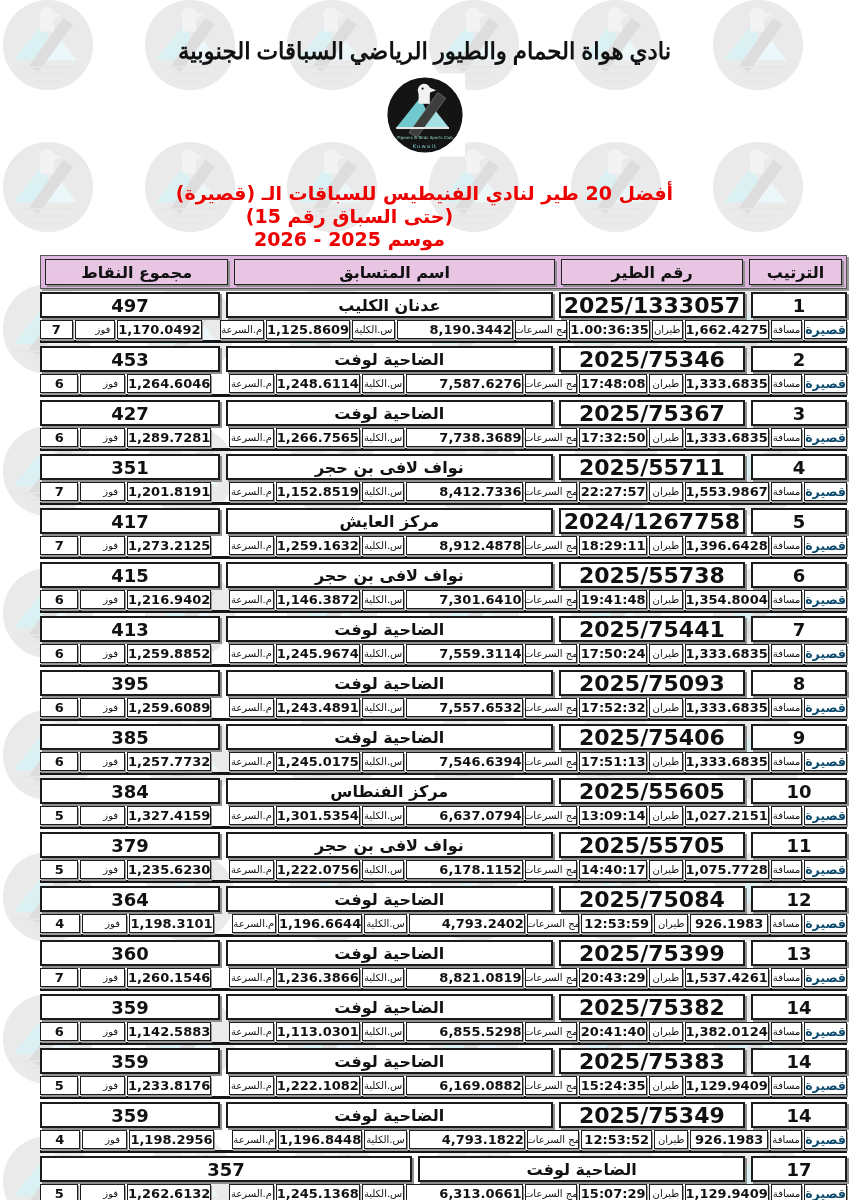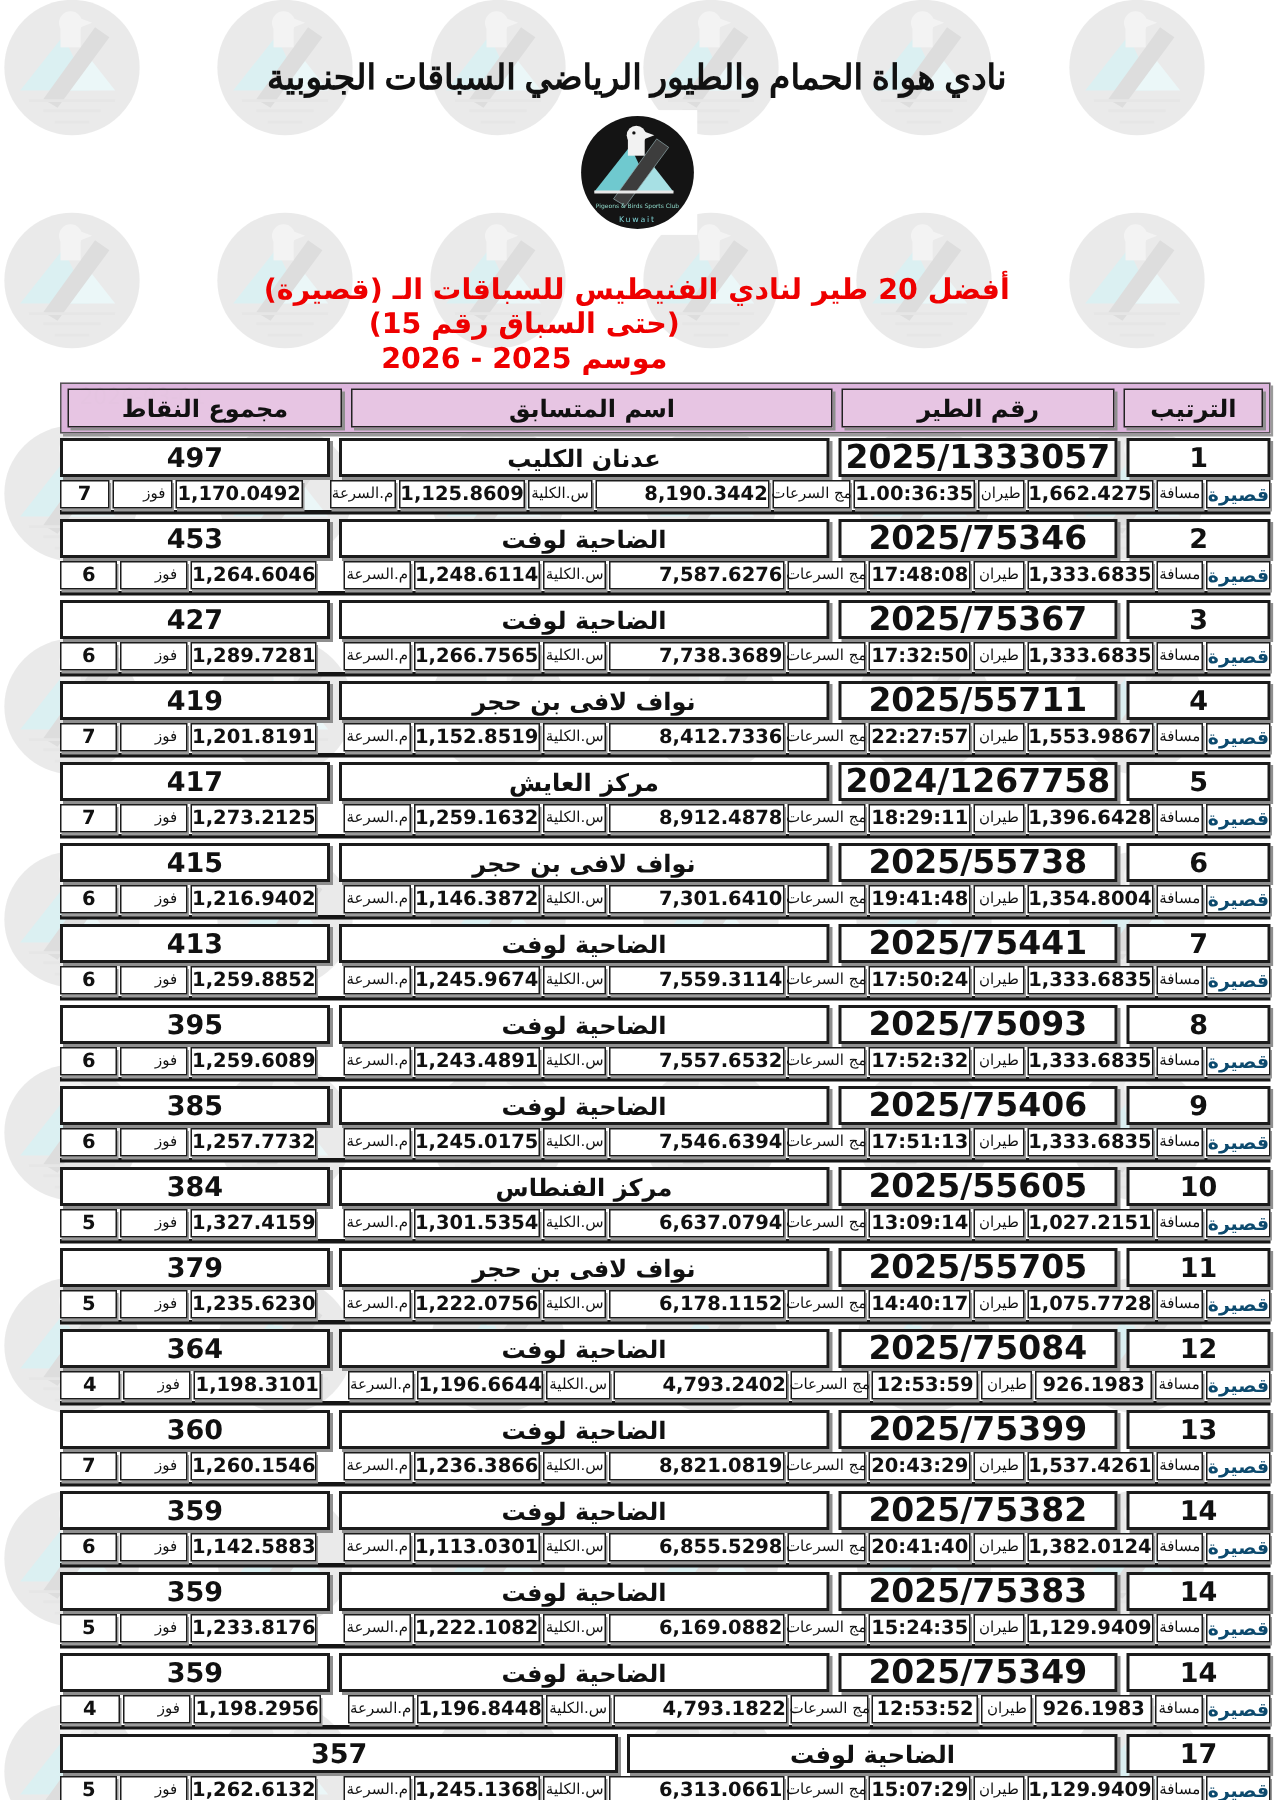--- a/index.html
+++ b/index.html
@@ -821,21 +821,21 @@
       <div class="dbox dlabel d-lbl-win">فوز</div>
       <div class="dbox dval d-win">6</div>
     </div>
   </div>
 
   <div class="entry">
     <div class="main-row">
       <div class="box c-rank v-rank">4</div>
       <div class="box c-bird v-bird">2025/55711</div>
       <div class="box c-name v-name">نواف لافى بن حجر</div>
-      <div class="box c-points v-points">419</div>
+      <div class="box c-points v-points">351</div>
     </div>
     <div class="detail-row">
       <div class="dbox d-cat">قصيرة</div>
       <div class="dbox dlabel d-lbl-dist">مسافة</div>
       <div class="dbox dval d-dist">1,553.9867</div>
       <div class="dbox dlabel d-lbl-fly">طيران</div>
       <div class="dbox dval d-fly">22:27:57</div>
       <div class="dbox dlabel d-lbl-sum">مج السرعات</div>
       <div class="dbox dval d-sum">8,412.7336</div>
       <div class="dbox dlabel d-lbl-tot">س.الكلية</div>

